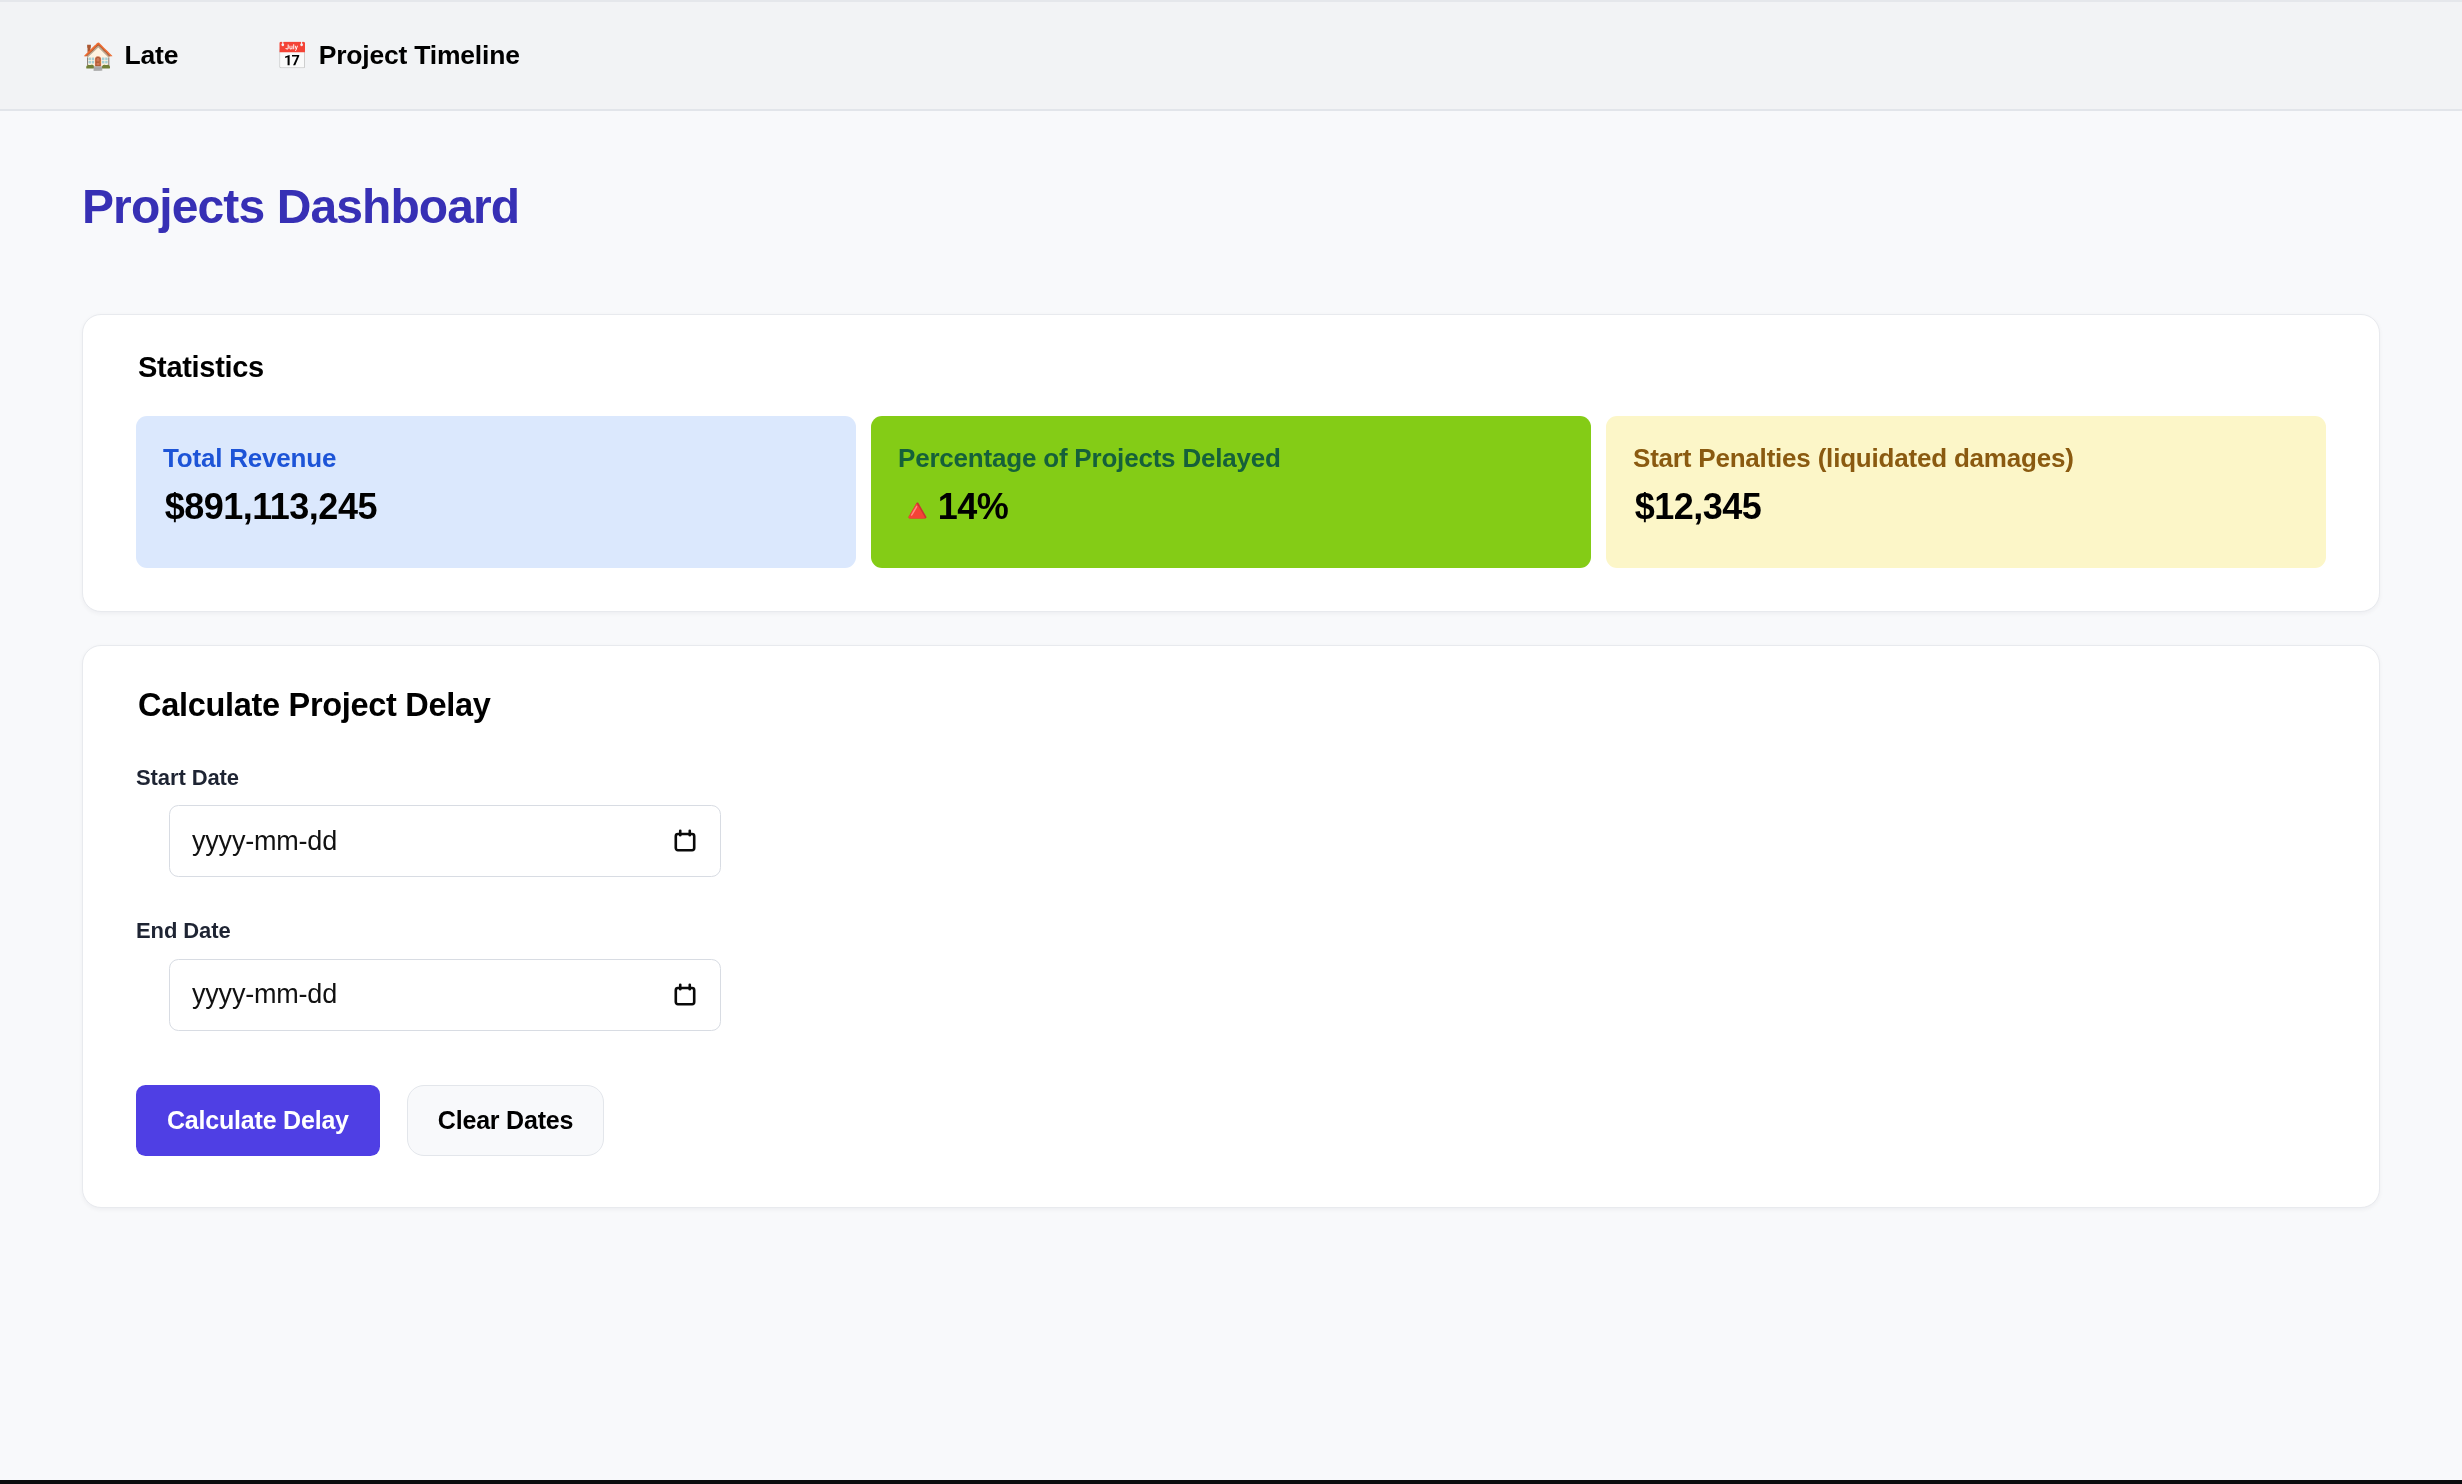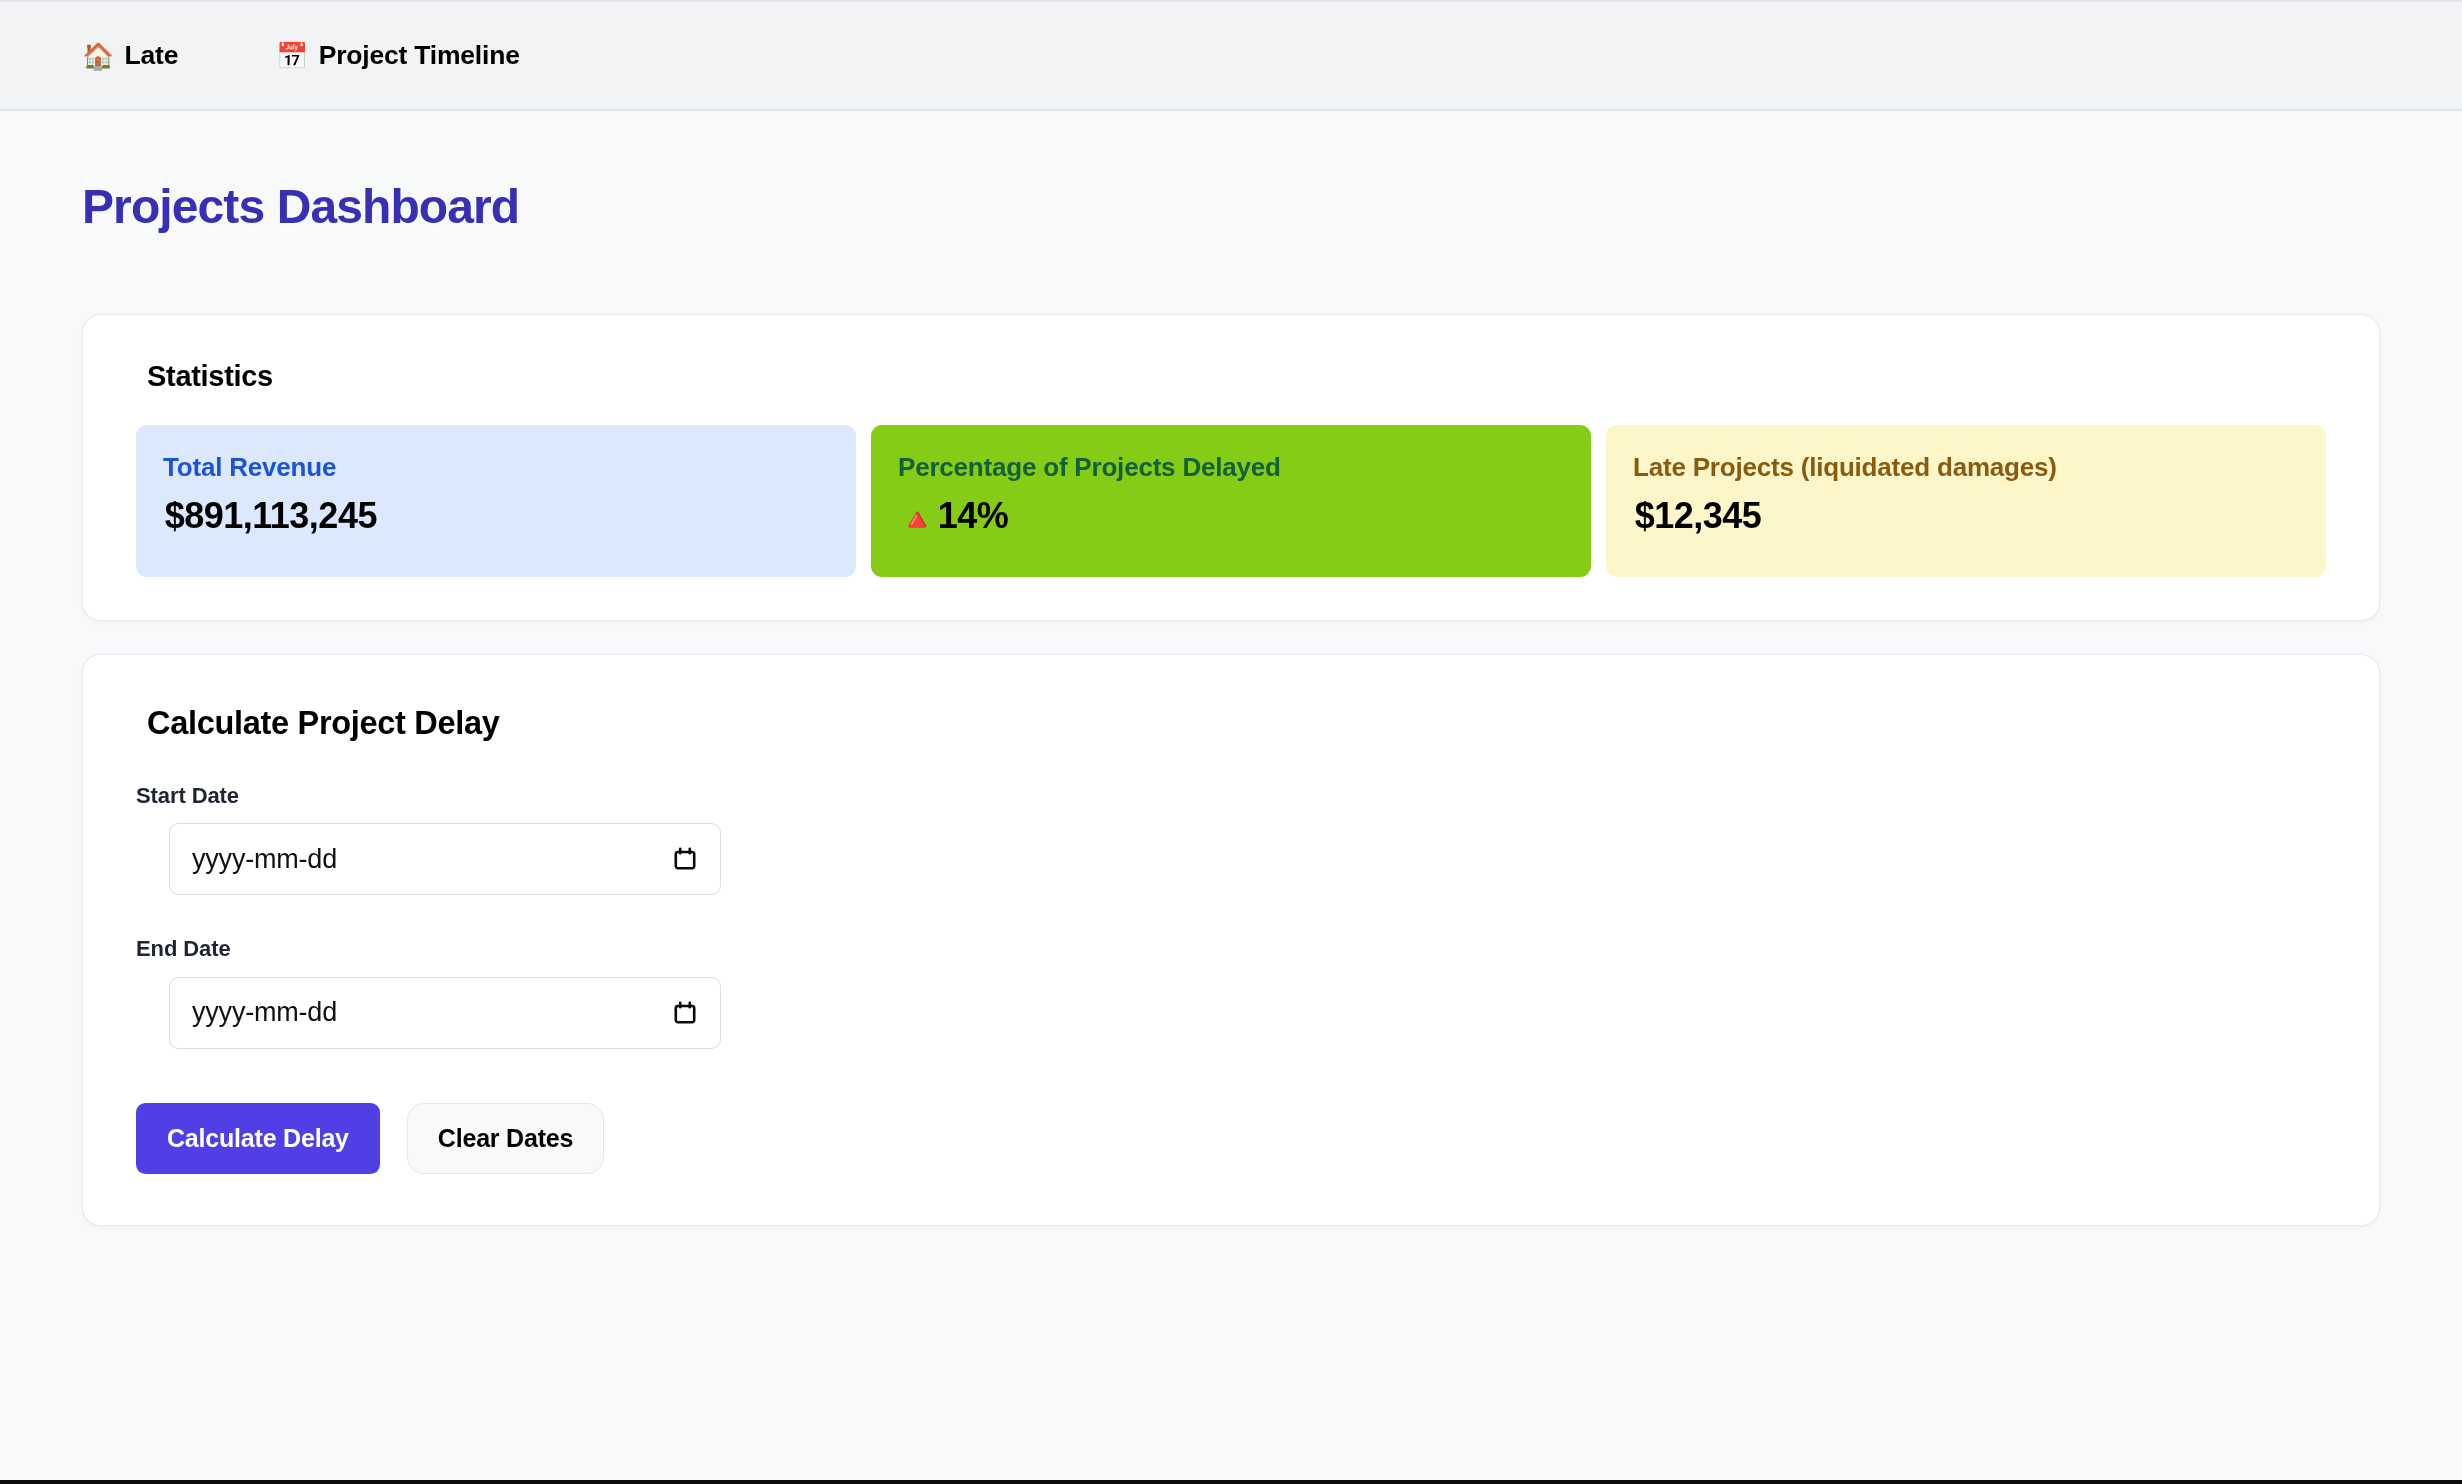--- a/index.html
+++ b/index.html
@@ -59,21 +59,21 @@
     background: #ffffff;
     border: 1.7px solid #e8eaee;
     border-radius: 19px;
     box-shadow: 0 1.7px 4.3px rgba(16,24,40,0.045);
     margin-top: 0;
   }
   #statistics-card { margin-top: 80px; padding: 34px 53px 43px 53px; }
   #delay-card { margin-top: 33px; padding: 39px 53px 51px 53px; }
 
   .section-heading {
-    margin: 11px;
+    margin: 2px;
     font-size: 29px;
     font-weight: 700;
     color: #000000;
     letter-spacing: -0.3px;
   }
   #delay-card .section-heading { font-size: 32.5px; }
 
   
   .stats-row {
     display: flex;
@@ -214,21 +214,21 @@
         <span class="stat-label label-blue">Total Revenue</span>
         <span class="stat-value"><span class="stat-trend"></span><span>$891,113,245</span></span>
       </div>
 
       <div class="stat-tile tile-green">
         <span class="stat-label label-green">Percentage of Projects Delayed</span>
         <span class="stat-value"><span class="stat-trend">🔺</span><span>14%</span></span>
       </div>
 
       <div class="stat-tile tile-yellow">
-        <span class="stat-label label-yellow">Late Projects (liquidated damages)</span>
+        <span class="stat-label label-yellow">Start Penalties (liquidated damages)</span>
         <span class="stat-value"><span class="stat-trend"></span><span>$12,345</span></span>
       </div>
 
     </div>
   </section>
 
   <section class="card" id="delay-card">
     <h2 class="section-heading">Calculate Project Delay</h2>
 
     <div class="field-group">

